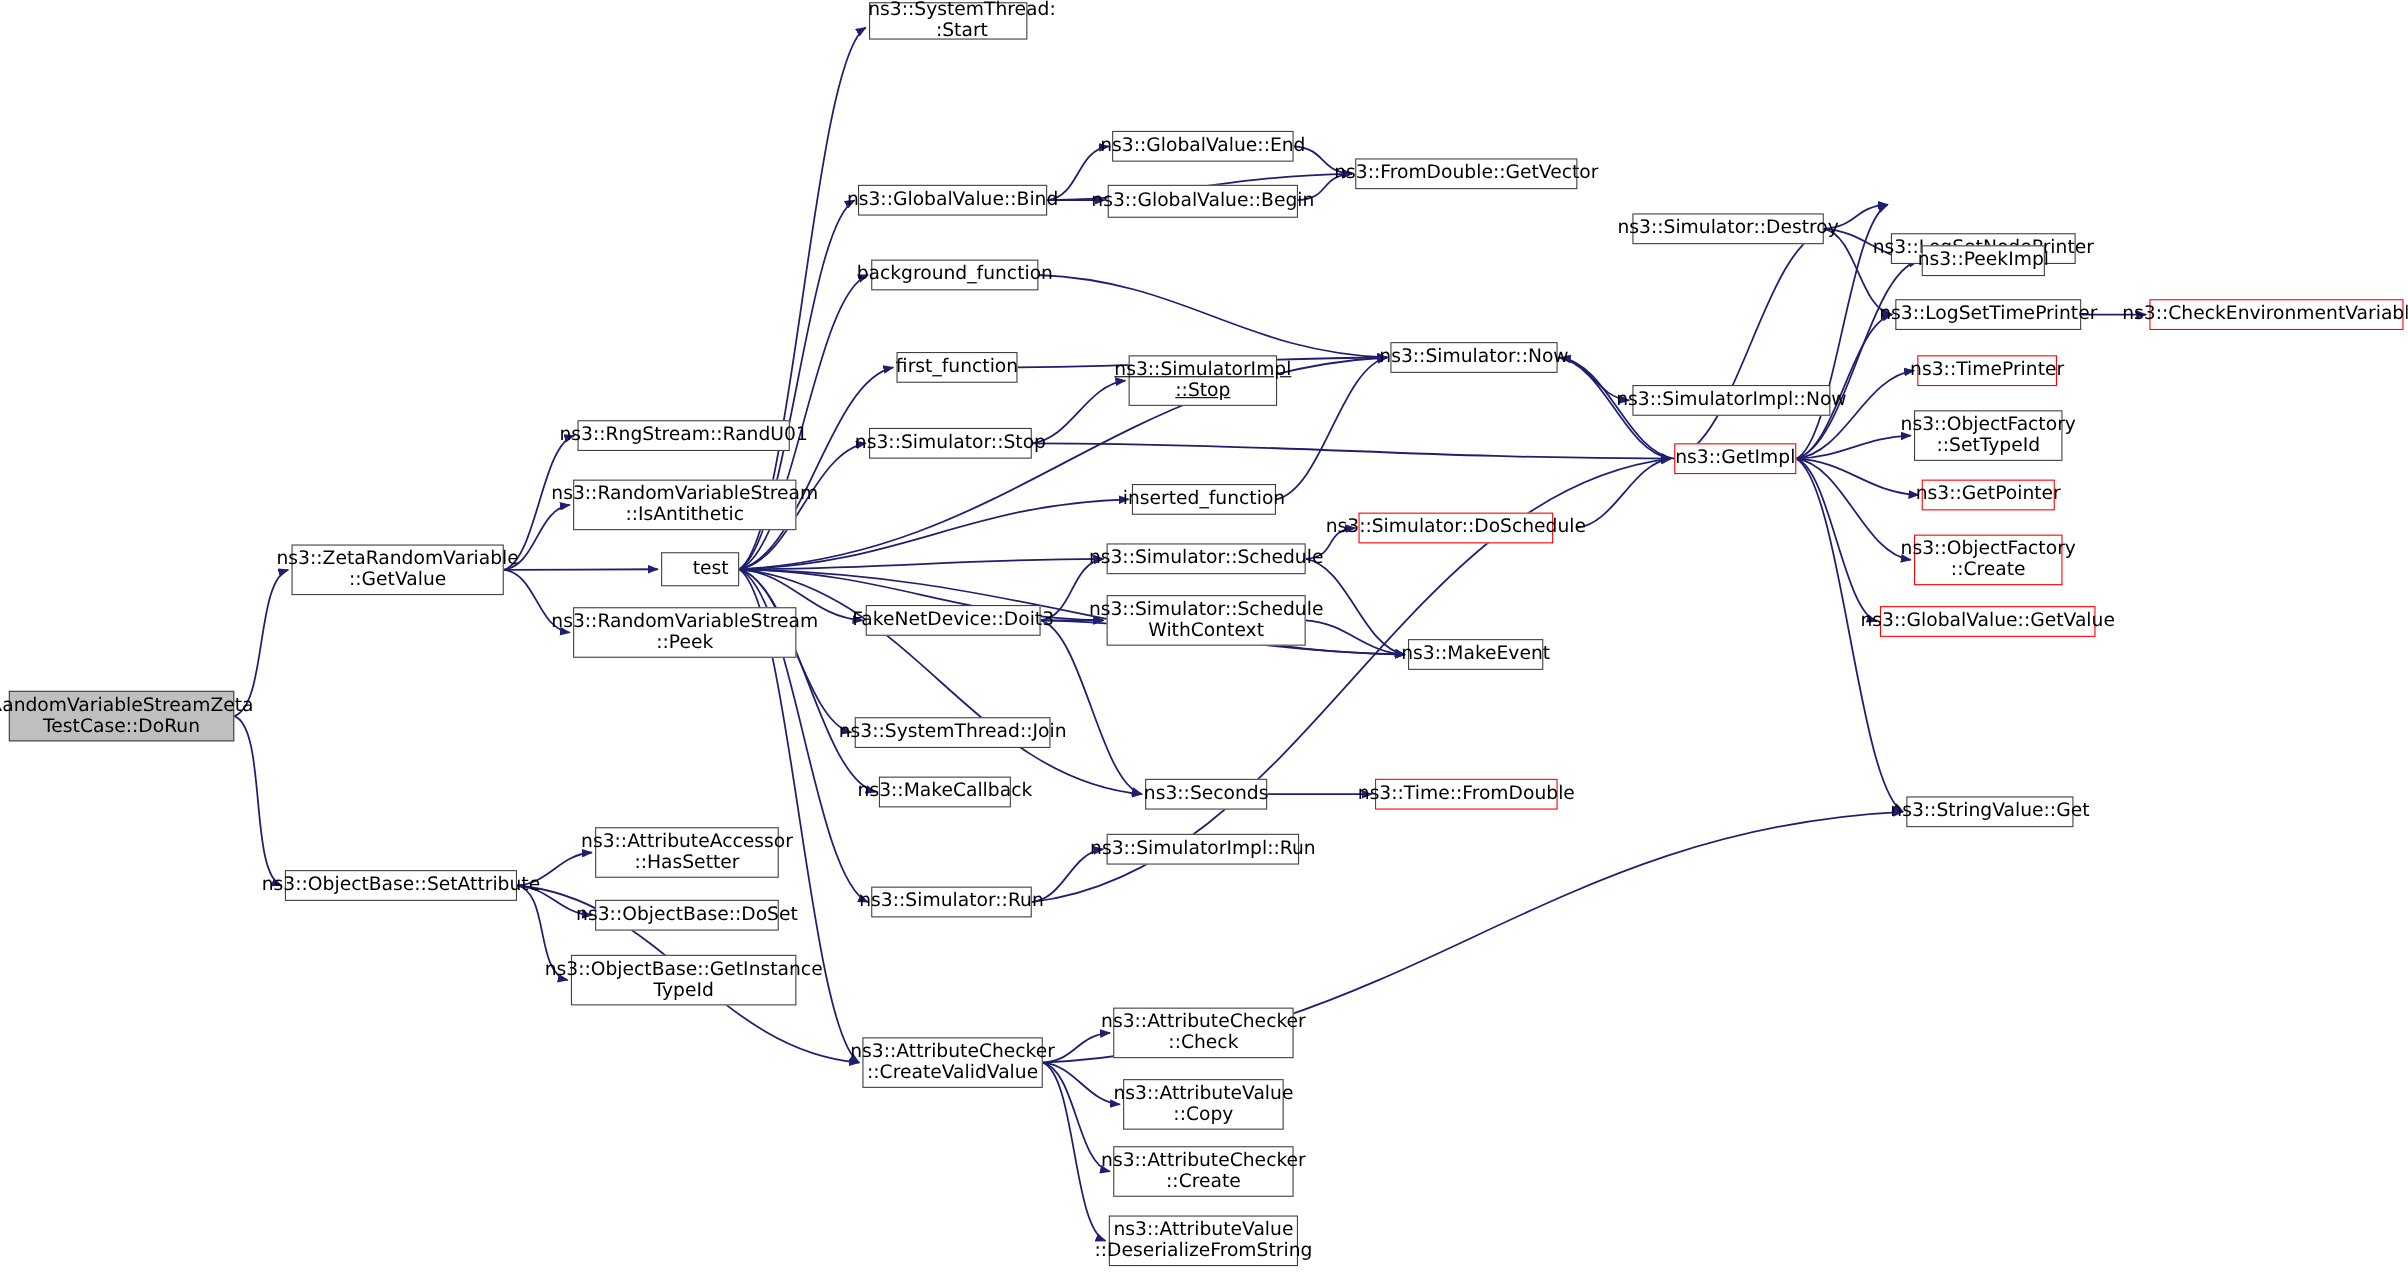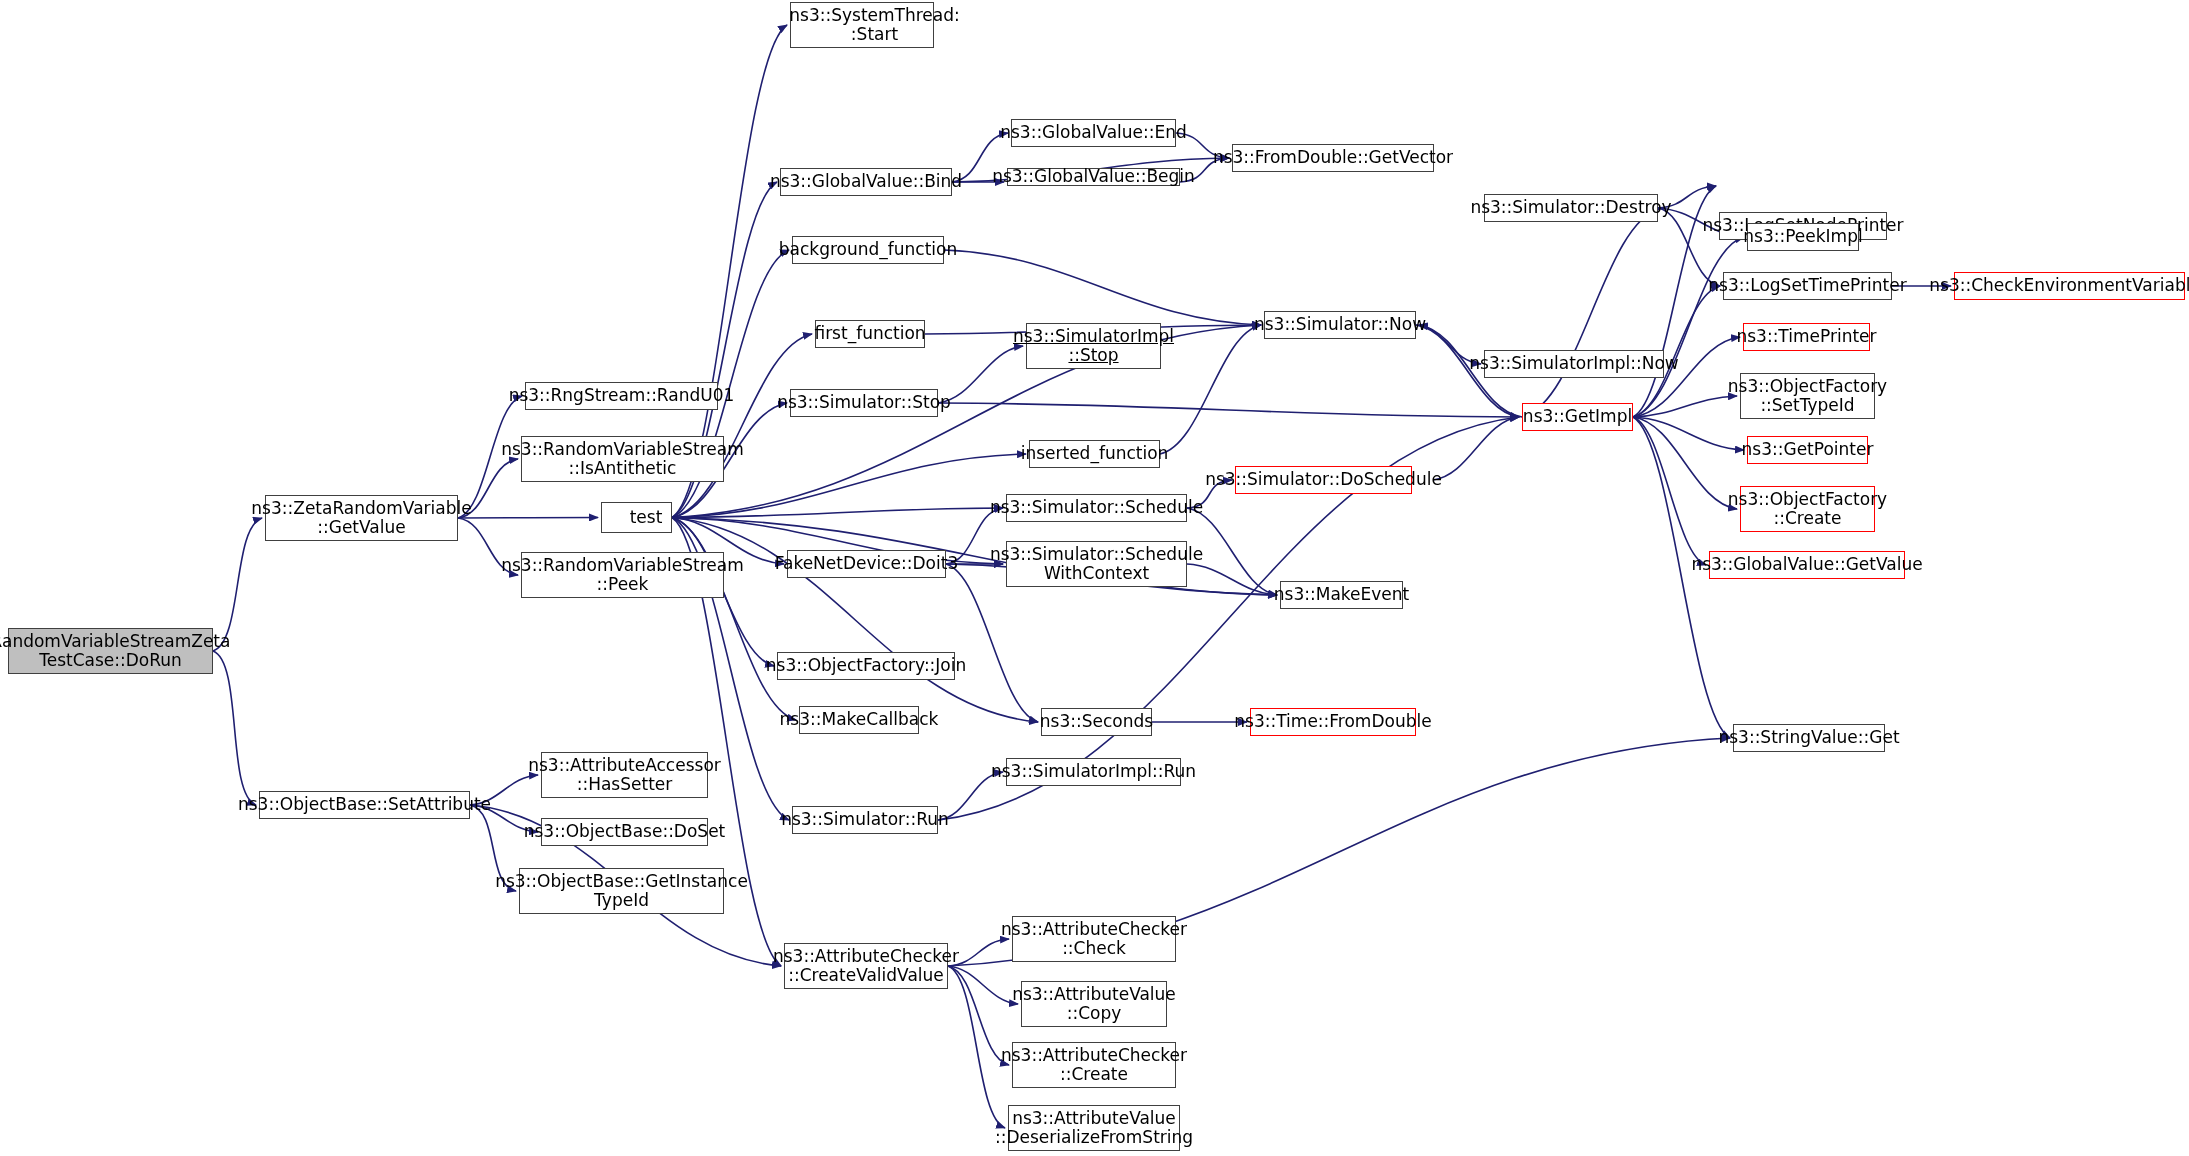--- a/index.html
+++ b/index.html
@@ -123,34 +123,34 @@
       <div class="node" style="left: 521px; top: 436px; width: 203px; height: 46px;">ns3::RandomVariableStream
 ::IsAntithetic</div>
       <div class="node" style="left: 601px; top: 502px; width: 71px; height: 31px; padding-left: 23px;">test</div>
       <div class="node" style="left: 521px; top: 552px; width: 203px; height: 46px;">ns3::RandomVariableStream
 ::Peek</div>
       <div class="node" style="left: 541px; top: 752px; width: 167px; height: 46px;">ns3::AttributeAccessor
 ::HasSetter</div>
       <div class="node" style="left: 541px; top: 818px; width: 167px; height: 28px;">ns3::ObjectBase::DoSet</div>
       <div class="node" style="left: 519px; top: 868px; width: 205px; height: 46px;">ns3::ObjectBase::GetInstance
 TypeId</div>
-      <div class="node" style="left: 790px; top: 2px; width: 144px; height: 46px; padding-left: 29px;">ns3::SystemThread:
+      <div class="node" style="left: 790px; top: 2px; width: 144px; height: 34px; padding-left: 29px;">ns3::SystemThread:
 :Start</div>
       <div class="node" style="left: 780px; top: 168px; width: 172px; height: 28px;">ns3::GlobalValue::Bind</div>
       <div class="node" style="left: 792px; top: 236px; width: 152px; height: 28px;">background_function</div>
       <div class="node" style="left: 815px; top: 320px; width: 110px; height: 28px;">first_function</div>
       <div class="node" style="left: 790px; top: 389px; width: 148px; height: 28px;">ns3::Simulator::Stop</div>
       <div class="node" style="left: 787px; top: 550px; width: 159px; height: 28px;">FakeNetDevice::Doit3</div>
-      <div class="node" style="left: 777px; top: 652px; width: 178px; height: 28px;">ns3::ObjectFactory::Join</div>
+      <div class="node" style="left: 777px; top: 652px; width: 178px; height: 28px;">ns3::SystemThread::Join</div>
       <div class="node" style="left: 799px; top: 706px; width: 120px; height: 28px;">ns3::MakeCallback</div>
       <div class="node" style="left: 792px; top: 806px; width: 146px; height: 28px;">ns3::Simulator::Run</div>
       <div class="node" style="left: 784px; top: 943px; width: 164px; height: 46px;">ns3::AttributeChecker
 ::CreateValidValue</div>
       <div class="node" style="left: 1011px; top: 119px; width: 165px; height: 28px;">ns3::GlobalValue::End</div>
-      <div class="node" style="left: 1007px; top: 168px; width: 173px; height: 18px;">ns3::GlobalValue::Begin</div>
+      <div class="node" style="left: 1007px; top: 168px; width: 173px; height: 30px;">ns3::GlobalValue::Begin</div>
       <div class="node" style="left: 1026px; top: 323px; width: 135px; height: 46px; text-decoration: underline;">ns3::SimulatorImpl
 ::Stop</div>
       <div class="node" style="left: 1029px; top: 440px; width: 131px; height: 28px;">inserted_function</div>
       <div class="node" style="left: 1006px; top: 494px; width: 181px; height: 28px;">ns3::Simulator::Schedule</div>
       <div class="node" style="left: 1006px; top: 541px; width: 181px; height: 46px;">ns3::Simulator::Schedule
 WithContext</div>
       <div class="node" style="left: 1041px; top: 708px; width: 111px; height: 28px;">ns3::Seconds</div>
       <div class="node" style="left: 1006px; top: 758px; width: 175px; height: 28px;">ns3::SimulatorImpl::Run</div>
       <div class="node" style="left: 1012px; top: 916px; width: 164px; height: 46px;">ns3::AttributeChecker
 ::Check</div>

